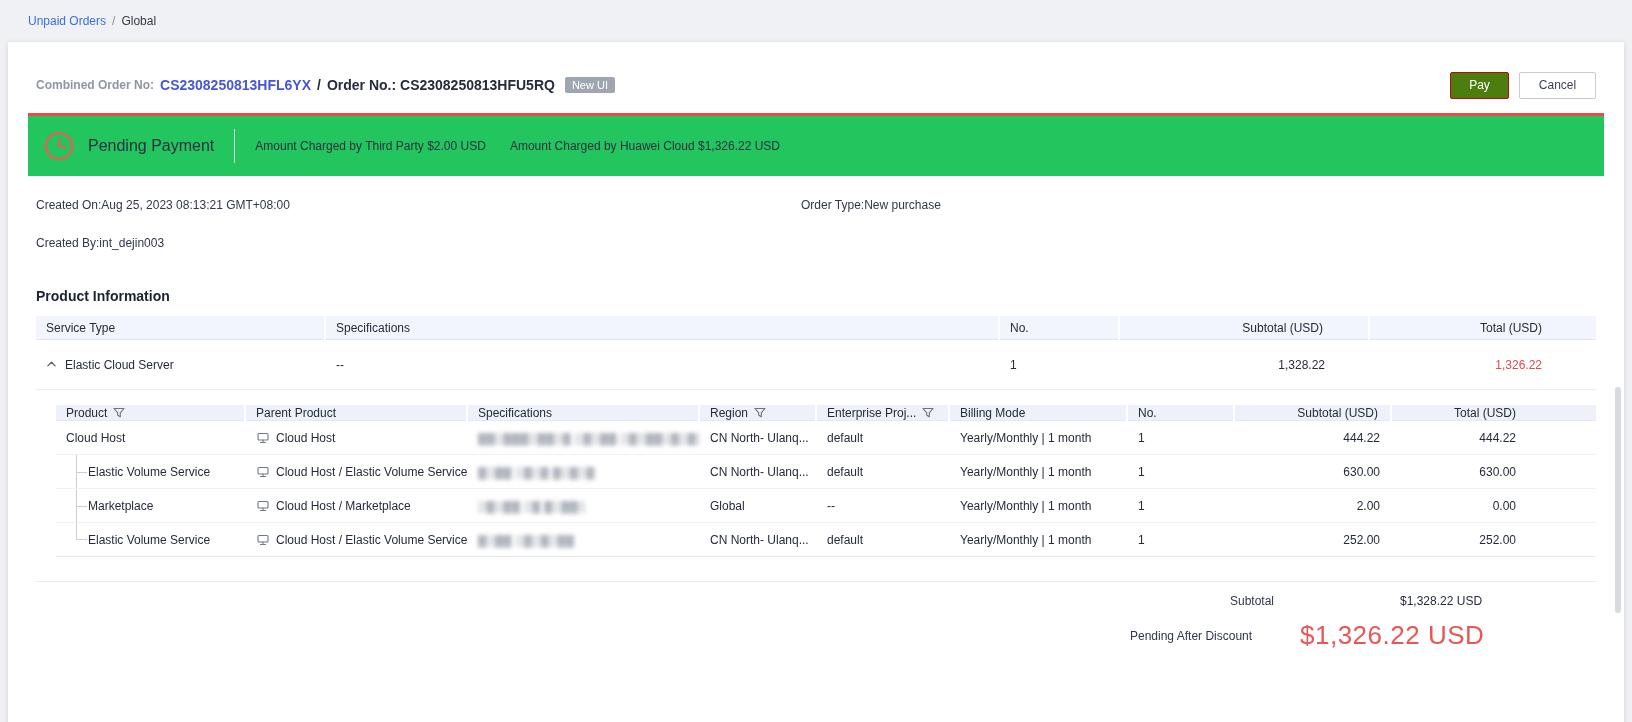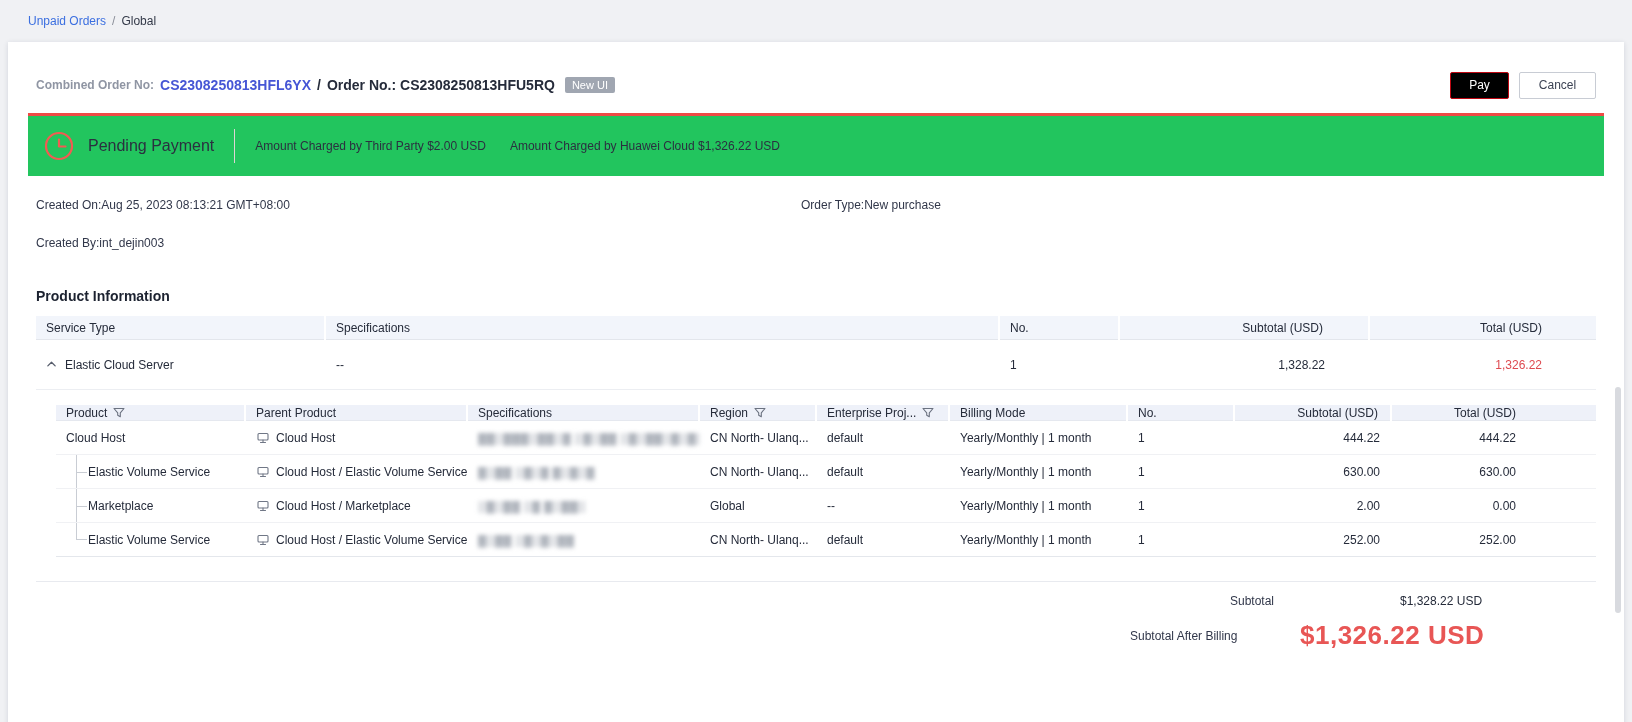--- a/index.html
+++ b/index.html
@@ -23,21 +23,21 @@
   .order-header .combined-label { font-weight:bold; color:#8f95a3; font-size:12px; }
   .order-header .combined-no { font-weight:bold; color:#4656d5; font-size:14px; margin-left:6px; cursor:pointer; }
   .order-header .order-divider { font-weight:bold; color:#252b3a; font-size:14px; margin:0 6px; }
   .order-header .order-no-group { font-weight:bold; color:#252b3a; font-size:14px; }
   .badge-newui {
     margin-left:10px; background:#a0a6b1; color:#fff; font-size:11px;
     padding:2px 7px; border-radius:2px; font-weight:normal;
   }
   .header-buttons { margin-left:auto; display:flex; gap:10px; }
   .btn { height:27px; font-size:12px; border-radius:2px; cursor:pointer; display:inline-flex; align-items:center; justify-content:center; }
-  .btn-pay { width:59px; background:#000000; border:1px solid #bd0712; color:#fff; }
+  .btn-pay { width:59px; background:#4d7c0f; border:1px solid #bd0712; color:#fff; }
   .btn-cancel { width:77px; background:#fff; border:1px solid #c8ccd4; color:#3c4354; }
   
   .red-rule { margin-top:13px; height:3px; background:#ef4a45; }
   .status-strip { height:60px; background:#22c55e; display:flex; align-items:center; padding:0 16px; }
   .clock-icon { width:30px; height:30px; flex:0 0 auto; }
   .status-text { font-size:16px; color:#2b3040; margin-left:14px; }
   .status-divider { width:1px; height:34px; background:#ddd5d5; margin:0 20px; }
   .amount-text { font-size:12px; color:#2b3040; }
   .amount-text + .amount-text { margin-left:24px; }
   
@@ -85,21 +85,21 @@
   .tree.mid { border-left:1px solid #c9cdd4; }
   .tree.mid::after { content:""; position:absolute; left:0; top:50%; width:10px; border-top:1px solid #c9cdd4; }
   .tree.last { height:50%; border-left:1px solid #c9cdd4; border-bottom:1px solid #c9cdd4; }
   
   .section-rule { margin:24px 8px 0 8px; border-bottom:1px solid #e8eaef; }
   
   .summary { margin-top:12px; padding-right:64px; display:flex; flex-direction:column; align-items:flex-end; gap:12px; }
   .sum-row { display:flex; align-items:center; }
   .sum-label { width:170px; text-align:left; color:#31374a; }
   .sum-value { width:140px; text-align:left; color:#252b3a; }
-  .sum-row.big .sum-value { width:240px; font-size:26px; color:#e85655; letter-spacing:.5px;font-weight:bold; }
+  .sum-row.big .sum-value { width:240px; font-size:26px; color:#e85655; letter-spacing:.5px; }
   
   .v-scrollbar { position:absolute; right:3px; top:345px; width:6px; height:226px; background:#d8dadf; border-radius:3px; cursor:pointer; }
 </style>
 </head>
 <body>
 
 <div class="breadcrumb">
   <span class="link">Unpaid Orders</span>
   <span class="sep">/</span>
   <span class="current">Global</span>
@@ -268,19 +268,19 @@
   </div>
 
   <div class="section-rule"></div>
 
   <div class="summary">
     <div class="sum-row">
       <span class="sum-label">Subtotal</span>
       <span class="sum-value">$1,328.22 USD</span>
     </div>
     <div class="sum-row big">
-      <span class="sum-label">Subtotal After Billing</span>
+      <span class="sum-label">Pending After Discount</span>
       <span class="sum-value">$1,326.22 USD</span>
     </div>
   </div>
 
   <div class="v-scrollbar"></div>
 </div>
 
 </body></html>

